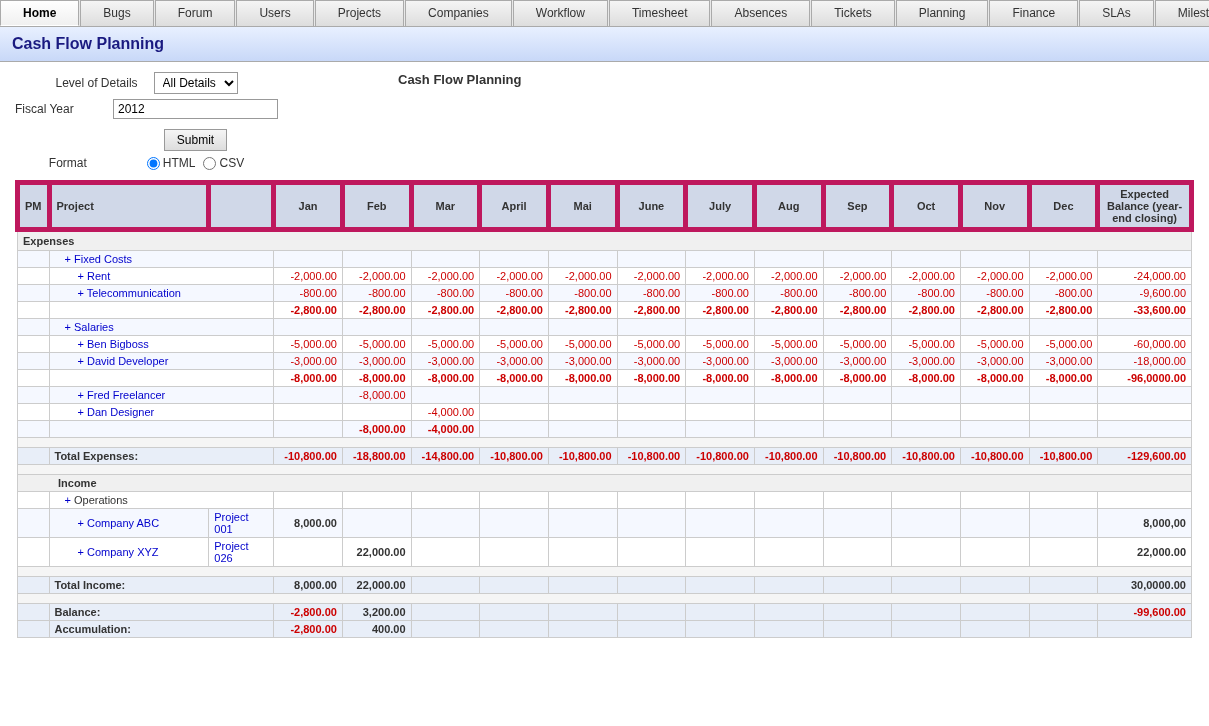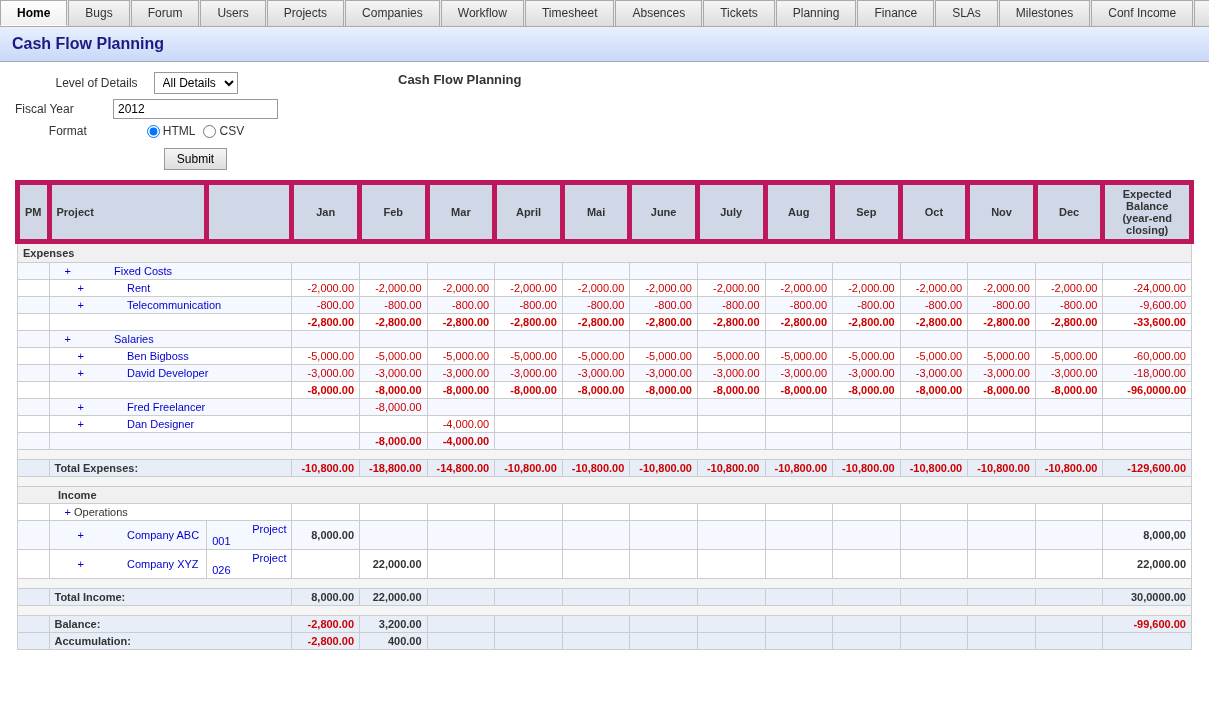--- a/index.html
+++ b/index.html
@@ -1,20 +1,20 @@
 <!DOCTYPE html>
 <html><head>
   <meta charset="utf-8">
   <style>
     * { margin: 0; padding: 0; box-sizing: border-box; }
     body { font-family: Arial, sans-serif; font-size: 12px; background: #fff; color: #333; }
     
     
     .nav-tabs { display: flex; background: #e8e8e8; border-bottom: 1px solid #aaa; flex-wrap: nowrap; overflow: hidden; }
-    .nav-tab { padding: 5px 16px; border: 1px solid #aaa; border-bottom: none; background: linear-gradient(to bottom, #f5f5f5, #ddd); cursor: pointer; white-space: nowrap; font-size: 12px; color: #333; text-decoration: none; margin-right: 1px; }
+    .nav-tab { padding: 5px 22px; border: 1px solid #aaa; border-bottom: none; background: linear-gradient(to bottom, #f5f5f5, #ddd); cursor: pointer; white-space: nowrap; font-size: 12px; color: #333; text-decoration: none; margin-right: 1px; }
     .nav-tab.active { background: linear-gradient(to bottom, #fff, #f0f0f0); border-bottom: 1px solid #fff; color: #000; font-weight: bold; }
     
     
     .page-header { background: linear-gradient(to bottom, #e8f0ff, #c8d8f8); padding: 8px 12px; border-bottom: 1px solid #aaa; }
     .page-header h1 { font-size: 16px; font-weight: bold; color: #1a1a80; }
     
     
     .content { padding: 10px 15px; }
     
     
@@ -37,21 +37,21 @@
     .cash-table tr:nth-child(odd) td { background: #fff; }
     
     
     .section-header td { background: #f0f0f0 !important; font-weight: bold; padding: 3px 5px; margin-left: 28px; }
     .total-row td { background: #e8eef8 !important; font-weight: bold; }
     .income-header td { background: #f0f0f0 !important; font-weight: bold; padding-left: 40px; }
     .blank-row td { background: #f5f5f5 !important; border: 1px solid #ccc; height: 10px; }
     
     
     .red { color: #cc0000; }
-    .blue-link { color: #0000cc; text-decoration: none; margin-left: 40px; }
+    .blue-link { color: #0000cc; text-decoration: none; }
     .plus-link { color: #0000cc; font-size: 11px; text-decoration: none; }
     
     
     .num { text-align: right; }
     
     
     .pm-col { width: 20px; }
     .project-col { width: 180px; }
     .month-col { width: 70px; }
     .balance-col { width: 100px; }
@@ -95,33 +95,33 @@
         <span class="form-label">Level of Details</span>
         <select class="form-select">
           <option>All Details</option>
         </select>
       </div>
       <div class="form-row">
         <span class="form-label">Fiscal Year</span>
         <input type="text" class="form-input" value="2012" style="">
       </div>
       <div class="form-row">
+        <span class="form-label"></span>
+        <button class="submit-btn">Submit</button>
+      </div>
+      <div class="form-row">
         <span class="form-label">Format</span>
         <label class="radio-label">
           <input type="radio" name="format" checked="" style="">
           <span>HTML</span>
         </label>
         <label class="radio-label">
           <input type="radio" name="format" style="">
           <span>CSV</span>
         </label>
-      </div>
-      <div class="form-row">
-        <span class="form-label"></span>
-        <button class="submit-btn">Submit</button>
       </div>
     </div>
     <div class="form-right">
       <span>Cash Flow Planning</span>
     </div>
   </div>
 
   <table class="cash-table">
     <thead>
       <tr>

